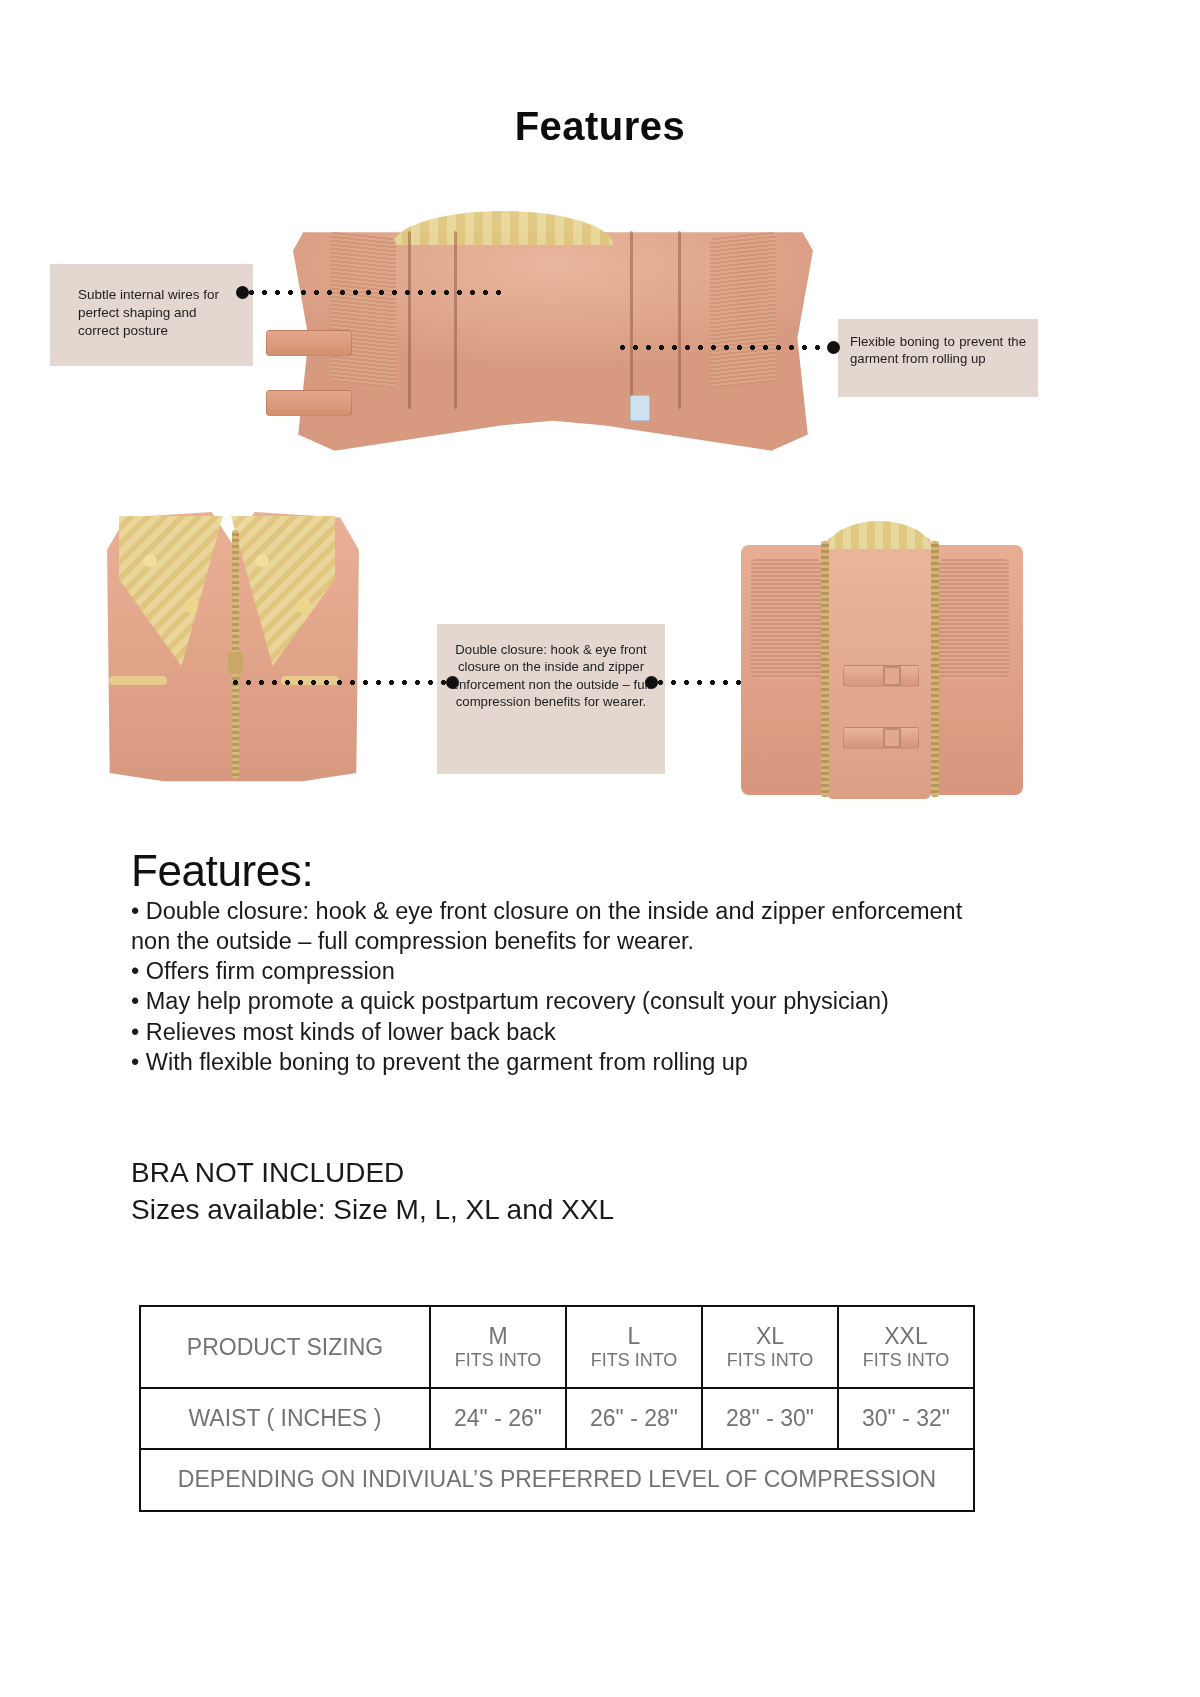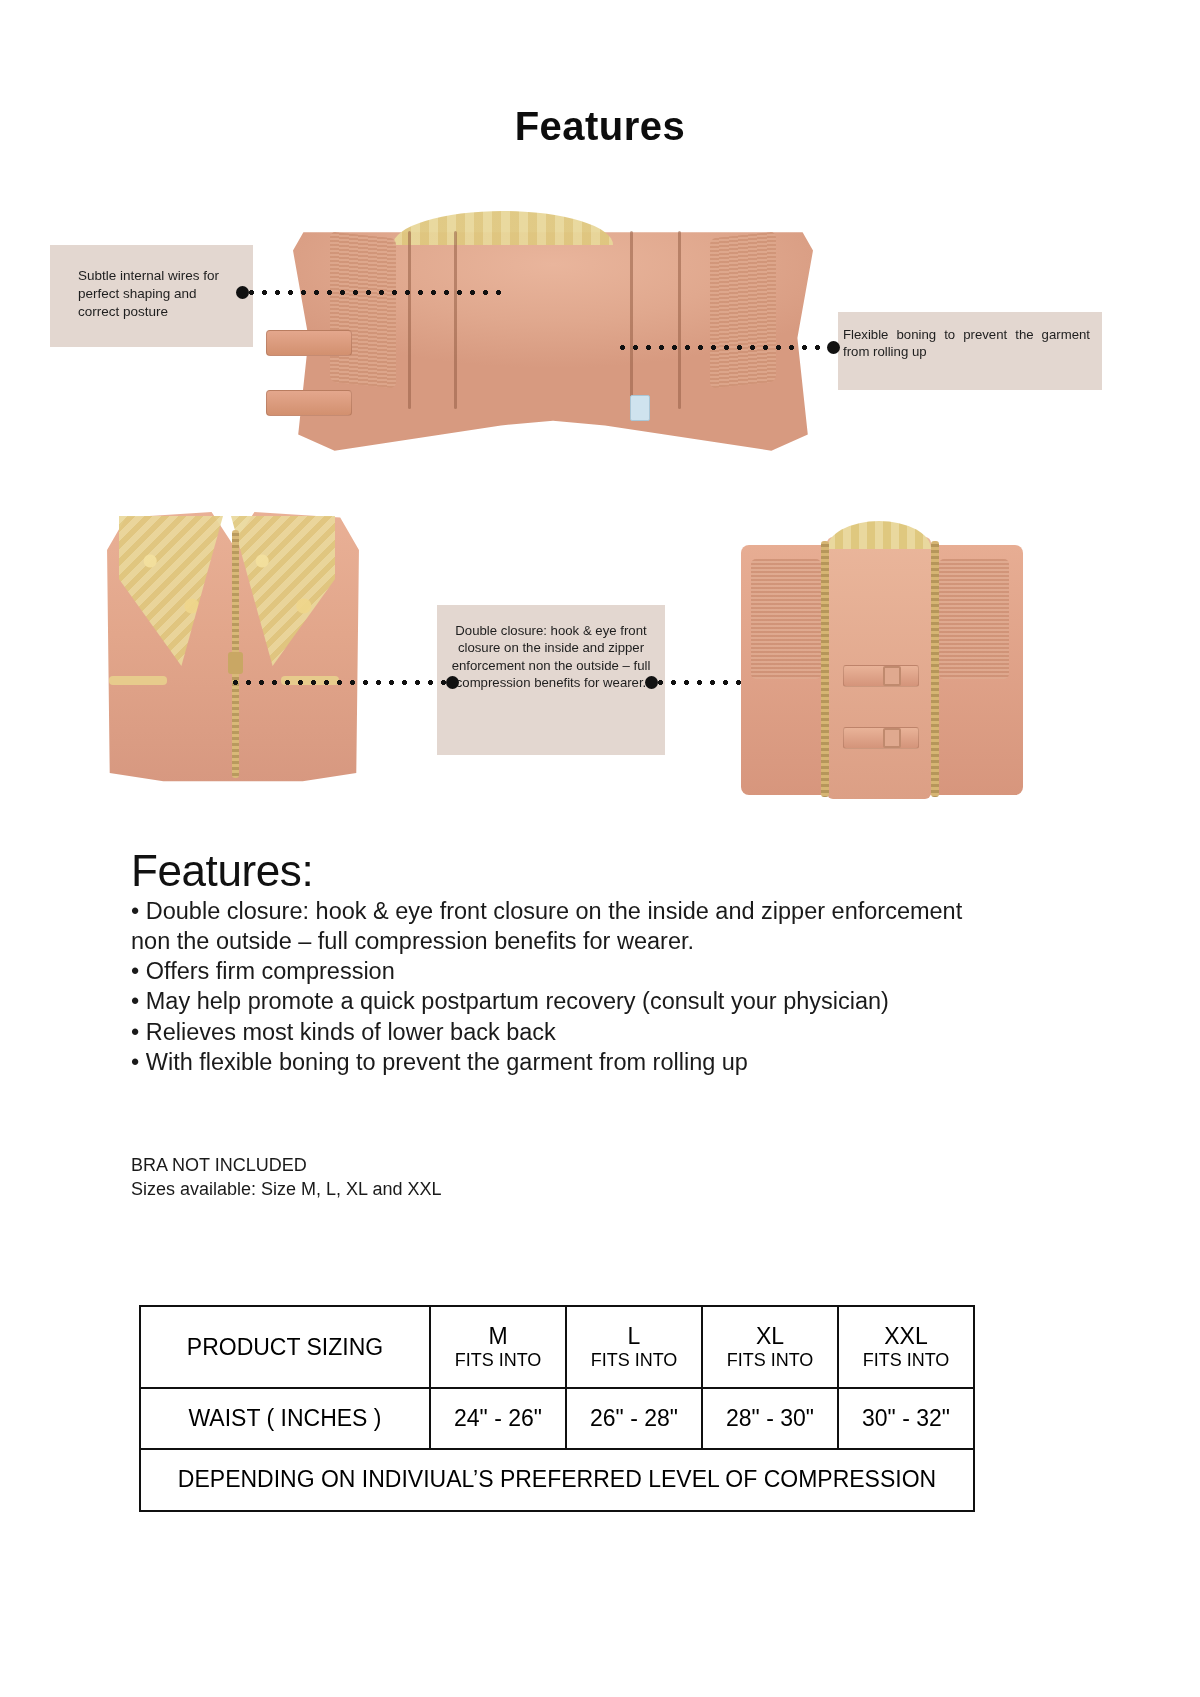--- a/index.html
+++ b/index.html
@@ -25,32 +25,33 @@
     letter-spacing: 0.5px;
     color: #0d0d0d;
   }
 
   
   .callout {
     position: absolute;
     background: #e3d7d0;
     color: #1e1e1e;
     line-height: 1.32;
+    margin-top: 19px;
   }
   .callout-left {
     left: 50px; top: 245px;
     width: 203px; height: 102px;
     padding: 22px 14px 0 28px;
     font-size: 13.5px;
     text-align: left;
   }
   .callout-right {
-    left: 838px; top: 312px;
-    width: 264px; height: 78px;
-    padding: 14px 12px 0 5px;
+    left: 838px; top: 300px;
+    width: 200px; height: 78px;
+    padding: 14px 12px 0 12px;
     font-size: 13.2px;
     text-align: justify;
     text-align-last: left;
   }
   .callout-mid {
     left: 437px; top: 605px;
     width: 228px; height: 150px;
     padding: 17px 14px 0 14px;
     font-size: 13.2px;
     text-align: center;
@@ -231,38 +232,38 @@
     text-align: justify;
     text-align-last: left;
     margin: 0;
   }
 
   #info-block {
     position: absolute;
     left: 131px; top: 1154px; width: 700px;
   }
   .info-line {
-    font-size: 18px;
+    font-size: 28px;
     line-height: 1.33;
     color: #1a1a1a;
   }
 
   
   #sizing-table {
     position: absolute;
     left: 139px; top: 1305px;
     width: 836px;
     border-collapse: collapse;
   }
   #sizing-table td {
     border: 2px solid #101010;
     text-align: center;
     vertical-align: middle;
     font-size: 23px;
-    color: #000000;
+    color: #737373;
     padding: 16px 6px;
     line-height: 1.18;
   }
   td.label-cell { width: 290px; font-size: 23px; }
   td.size-cell { width: 136px; }
   td.size-cell .sz { display: block; font-size: 23px; }
   td.size-cell .fits { display: block; font-size: 18px; }
   tr.row-head td { height: 74px; }
   tr.row-waist td { height: 38px; }
   tr.row-note td { height: 52px; font-size: 23px; }

